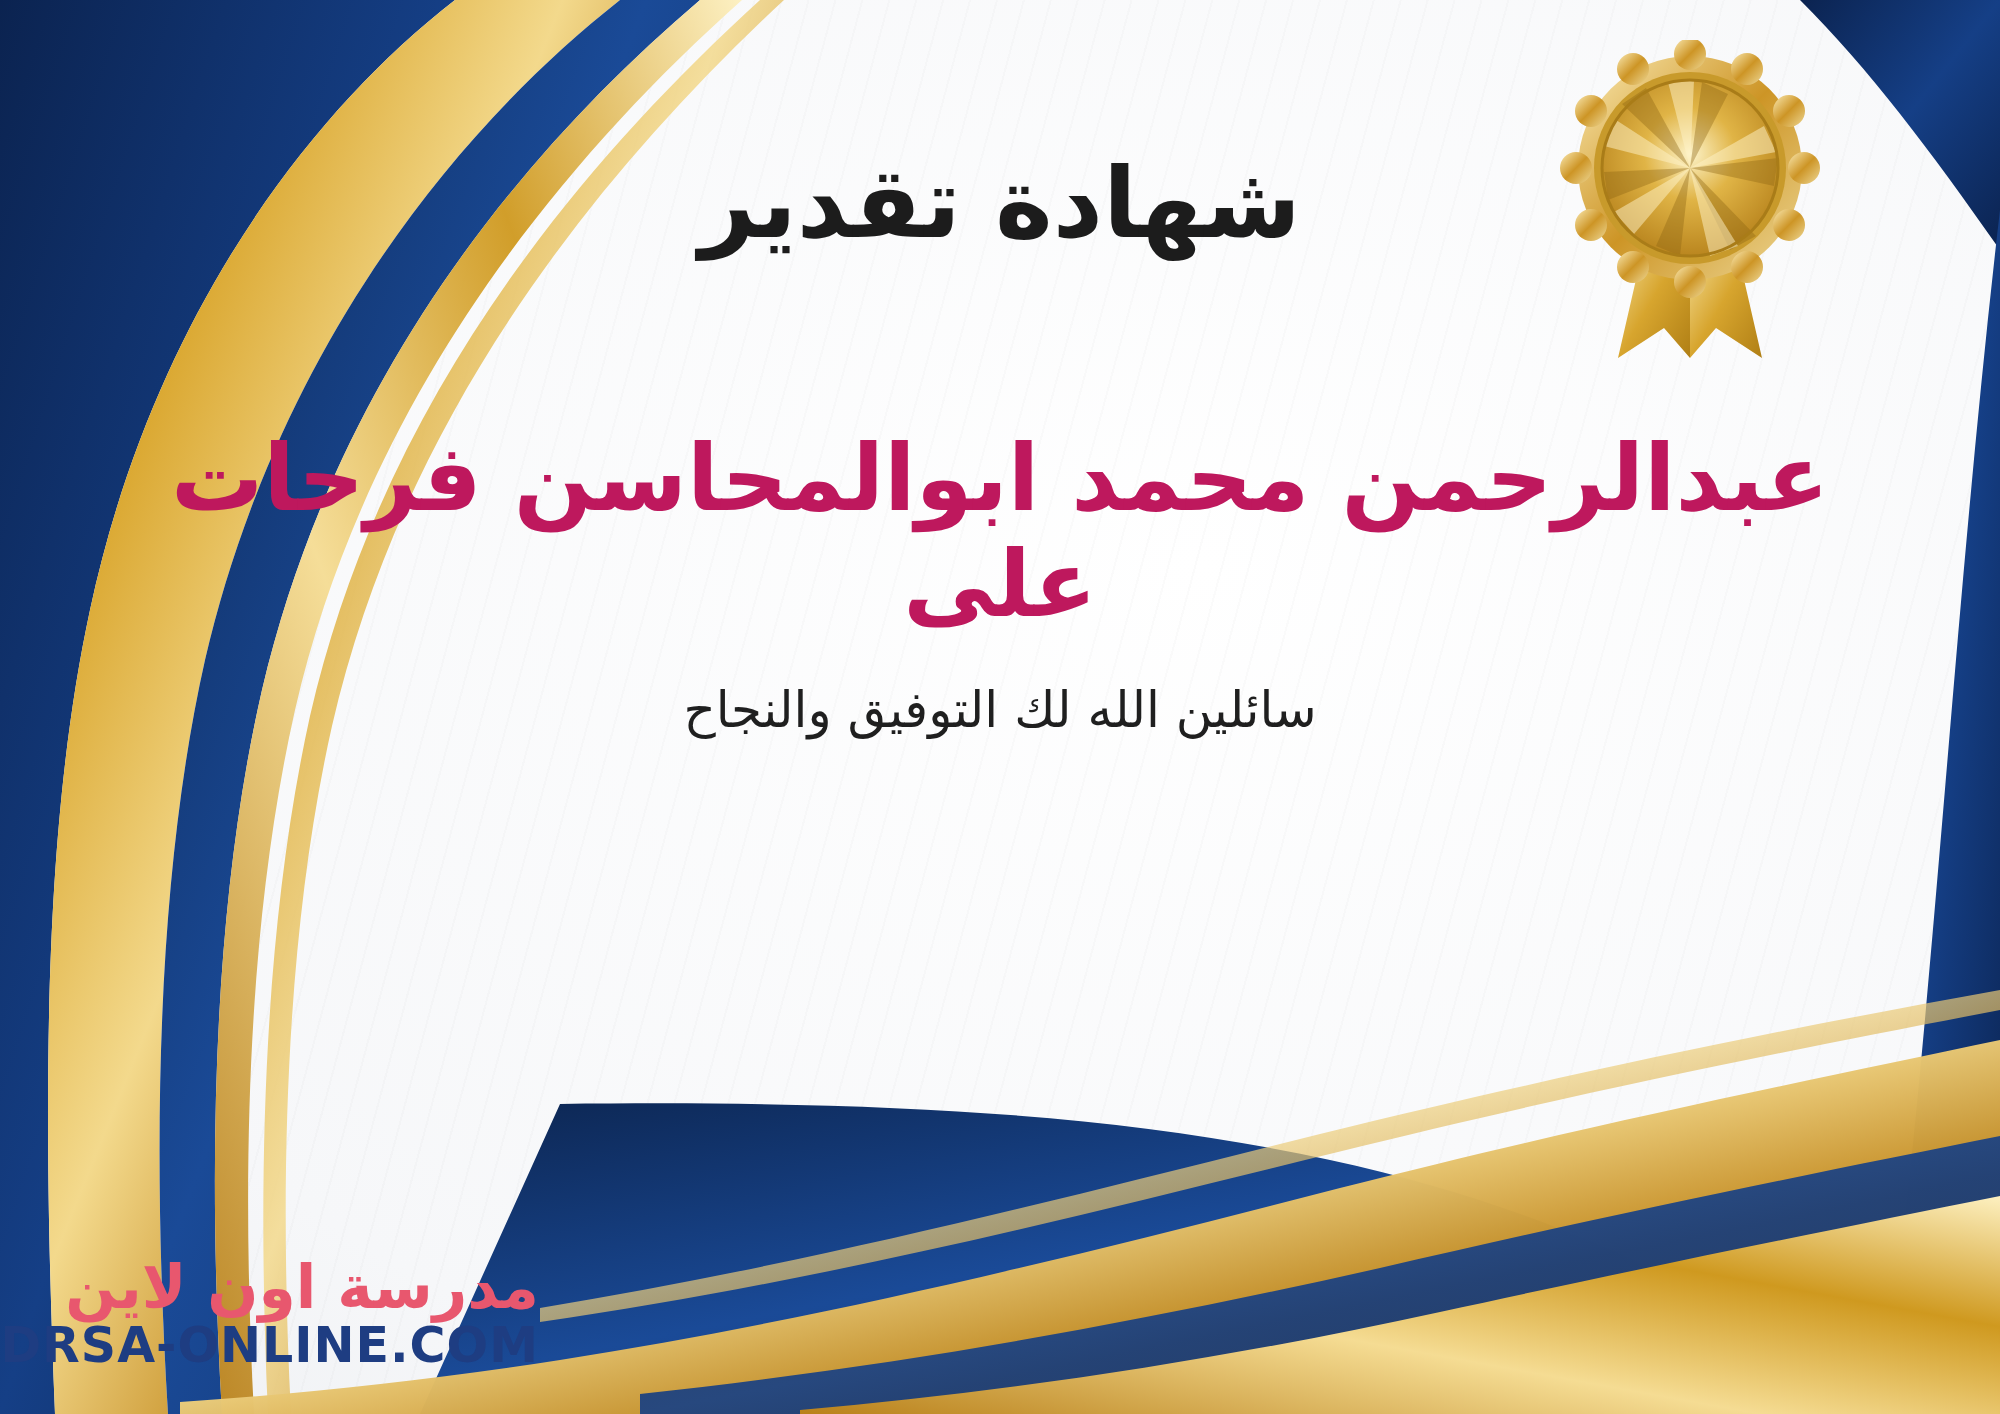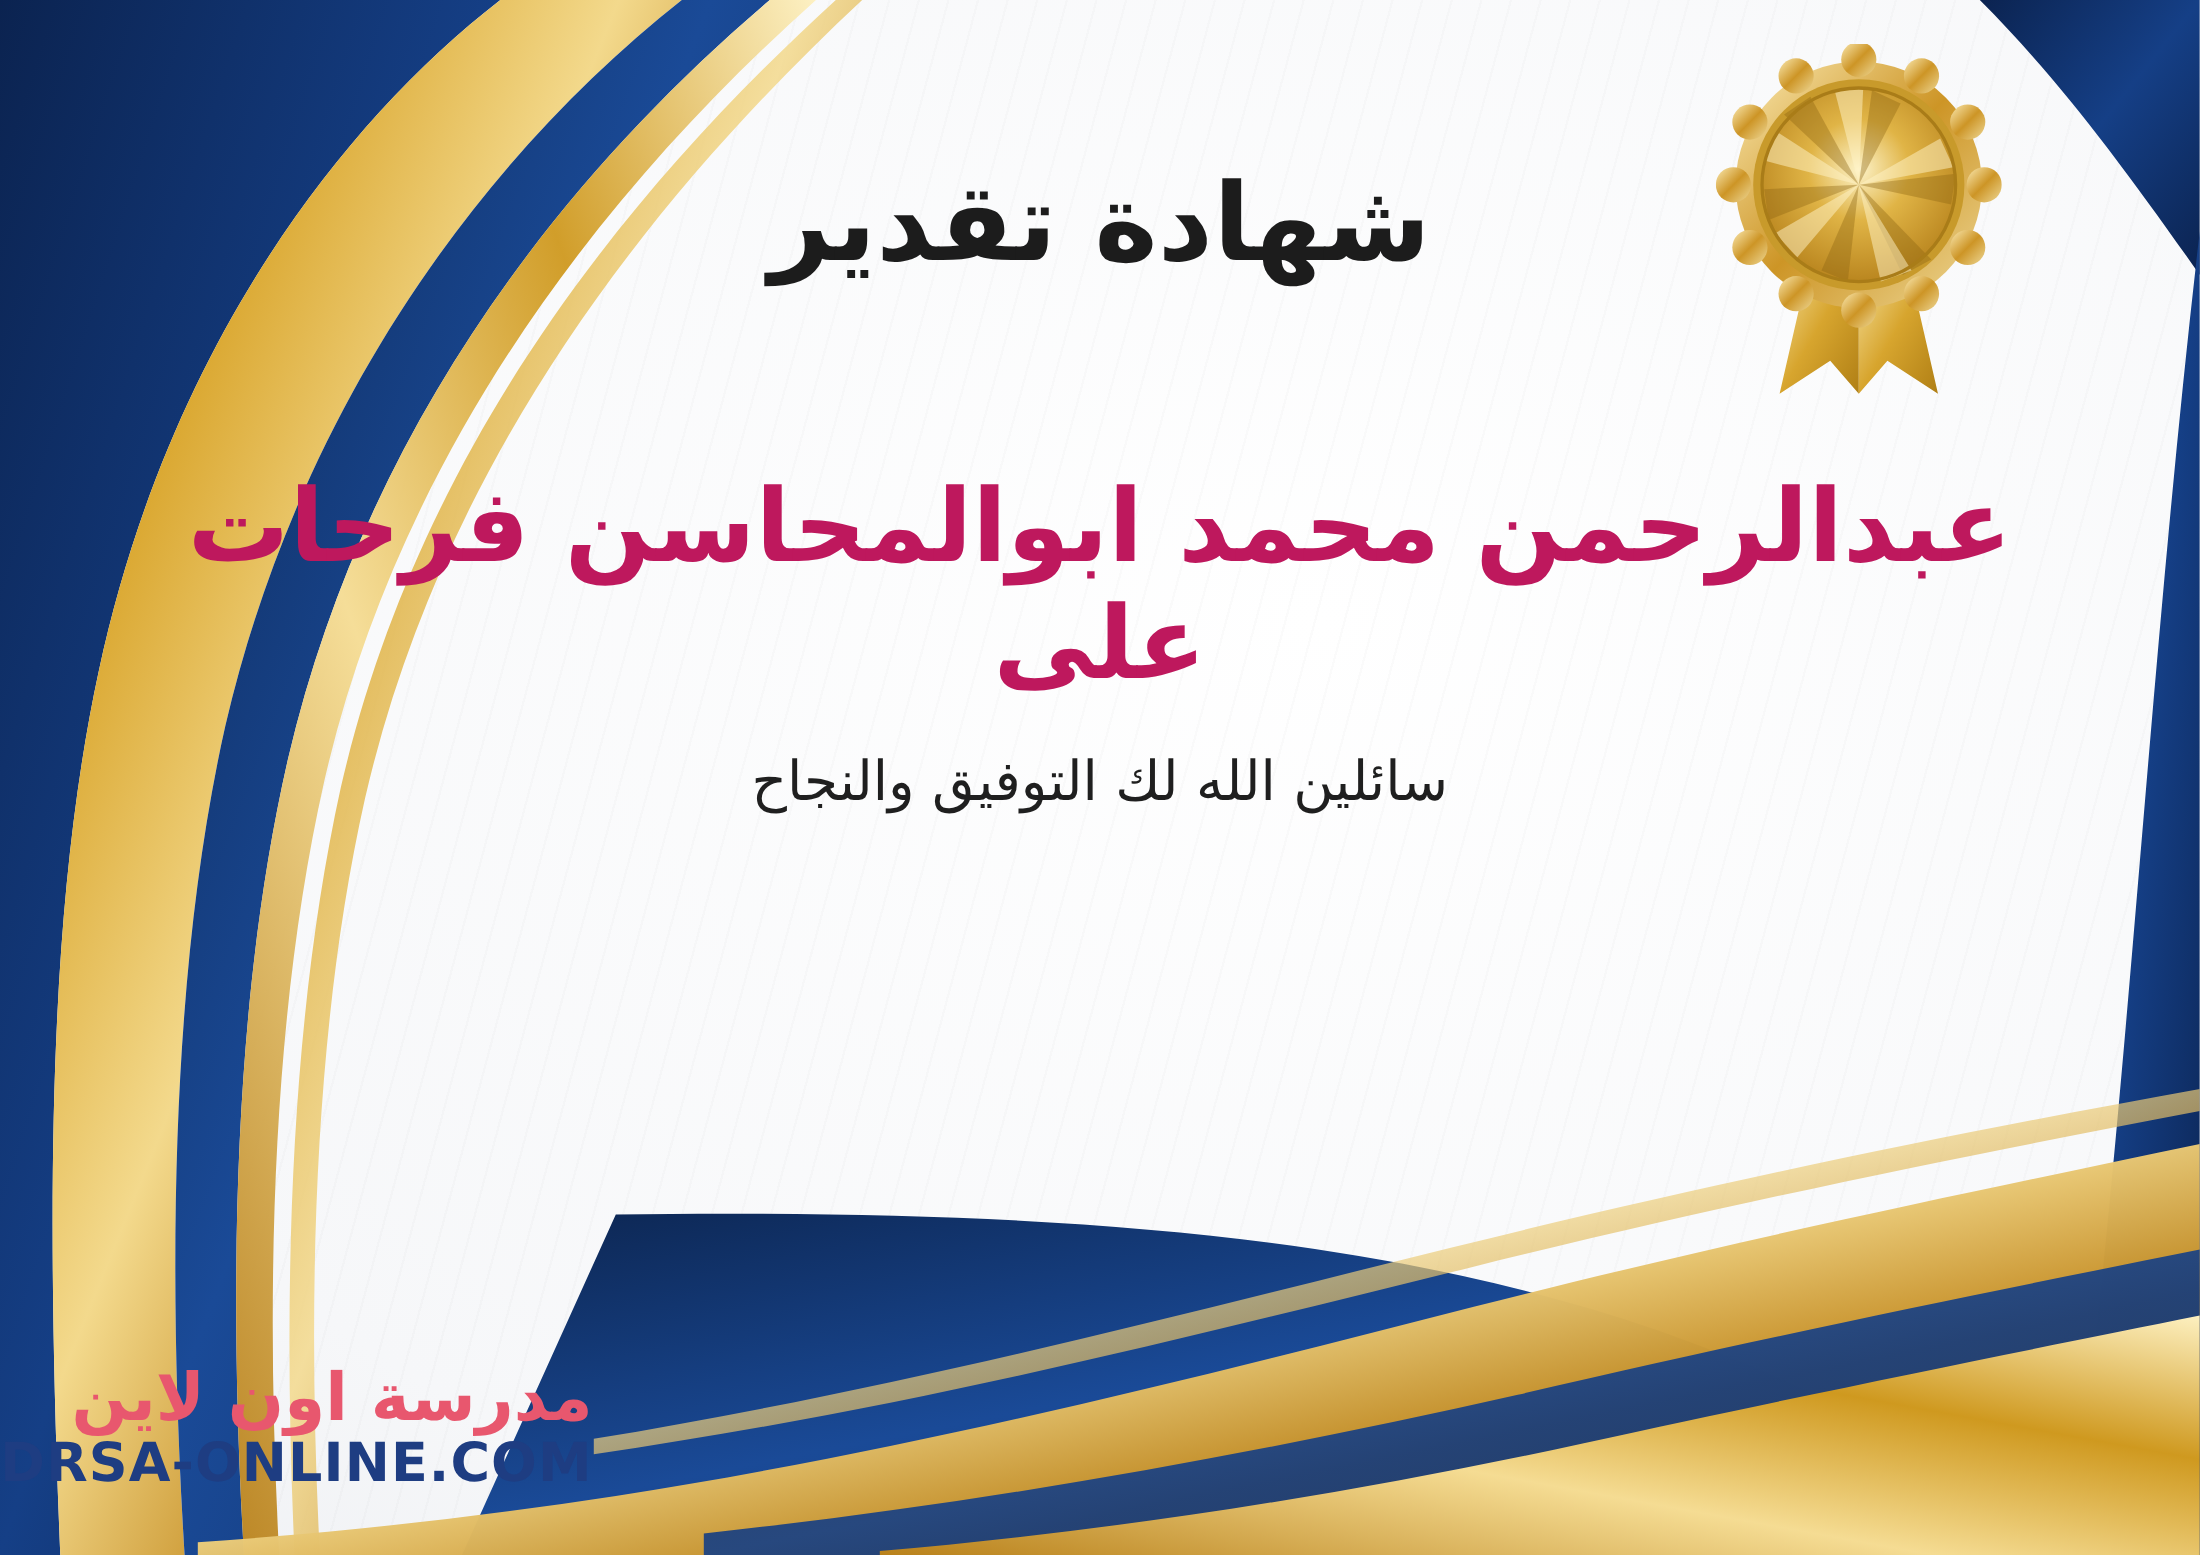--- a/index.html
+++ b/index.html
@@ -105,21 +105,21 @@
   .closing-text {
     margin-top: 44px;
     font-size: 50px;
     font-weight: 400;
     color: #1f1f1f;
   }
 
   
   .footer-logo {
     position: absolute;
-    bottom: 36px;
+    bottom: 20px;
     right: 1455px;
     left: auto;
     width: 520px;
     height: 160px;
     display: flex;
     align-items: center;
     direction: rtl;
   }
   .footer-text-block {
     display: flex;

